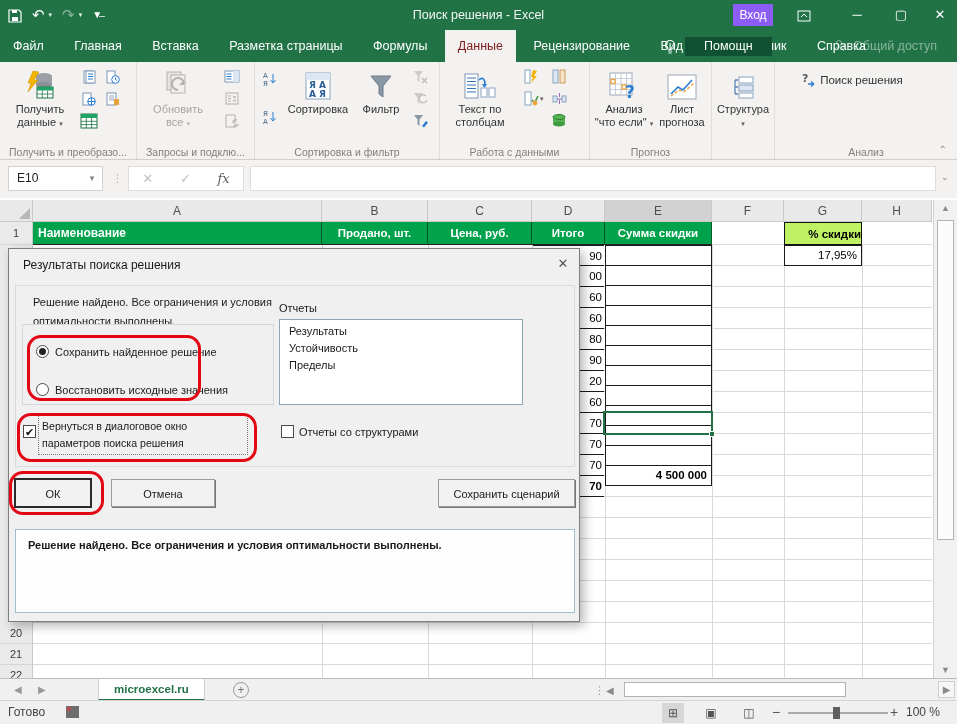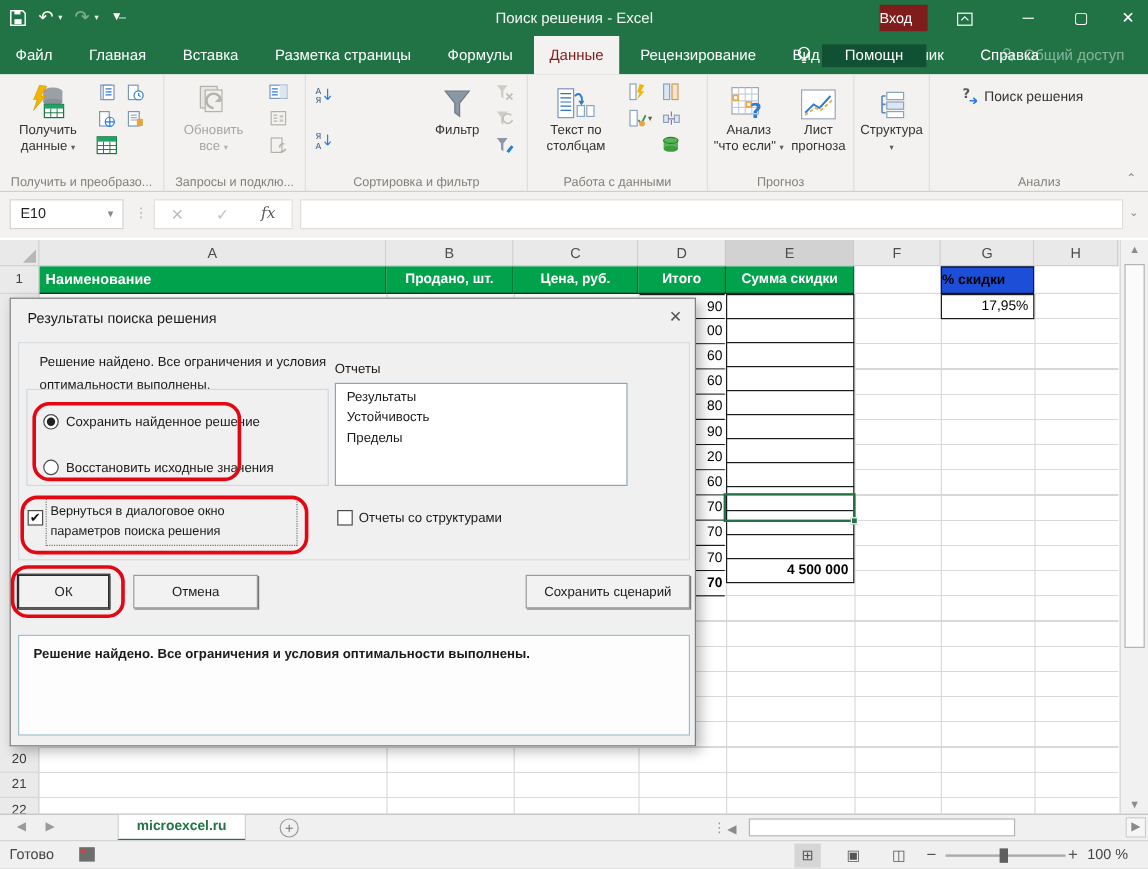--- a/index.html
+++ b/index.html
@@ -9,22 +9,22 @@
   .a{position:absolute;}
 
   
   .titlebar{left:0;top:0;width:957px;height:30px;background:#217346;color:#fff;}
   .qat{left:8px;top:0;height:30px;display:flex;align-items:center;gap:10px;color:#fff;}
   .qat .gi{font-size:15px;line-height:30px;cursor:pointer;}
   .qat .dim{opacity:.45;}
   .qat .dd{font-size:7px;margin-left:-6px;opacity:.9;}
   .wintitle{left:0;top:0;width:957px;height:30px;text-align:center;line-height:30px;
             font-size:12.5px;color:#f2f7f4;}
-  .signin{left:733px;top:4px;width:40px;height:22px;background:#7f1d1d;color:#fff;
-          font-size:12px;line-height:22px;cursor:pointer;}
+  .signin{left:733px;top:4px;width:40px;height:22px;background:#8b5cf6;color:#fff;
+          font-size:12px;text-align:center;line-height:22px;cursor:pointer;}
   .winbtn{top:0;width:34px;height:30px;color:#fff;text-align:center;line-height:30px;
           font-size:13px;cursor:pointer;}
 
   
   .tabrow{left:0;top:30px;width:957px;height:32px;background:#217346;}
   .tab{display:inline-block;height:32px;line-height:33px;padding:0 13px;color:#fff;
        font-size:12.5px;cursor:pointer;white-space:nowrap;}
   .tab.active{background:#f3f2f0;color:#7f1d1d;}
   .tellme{left:663px;top:5px;height:22px;display:flex;align-items:center;color:#fff;cursor:pointer;}
   .tellme .box{background:#0f5132;padding:2px 19px 3px;font-size:12.5px;margin-left:8px;}
@@ -71,21 +71,21 @@
   .rowhdrcol{left:0;top:222px;width:33px;height:456px;background:#eaeaea;border-right:1px solid #c9c9c9;}
   .rownum{position:absolute;left:0;width:32px;height:21px;font-size:11px;color:#3c3c3c;
           text-align:center;line-height:21px;border-bottom:1px solid #d6d6d6;cursor:pointer;}
   .gridlines{left:33px;top:245px;width:899px;height:433px;
      background:repeating-linear-gradient(to bottom,#fff 0 20px,#d9d9d9 20px 21px);}
   .vline{position:absolute;top:222px;width:1px;height:456px;background:#d9d9d9;}
 
   .r1{position:absolute;top:222px;height:23px;font-size:11.5px;line-height:22px;cursor:cell;}
   .r1.green{background:#00a24c;color:#fff;font-weight:bold;border-right:1px solid rgba(0,0,0,.45);
             border-bottom:1px solid #222;text-align:center;}
-  .r1.yellow{background:#1d4ed8;color:#000;font-weight:bold;border:1px solid #111;text-align:left;}
+  .r1.yellow{background:#bef264;color:#000;font-weight:bold;border:1px solid #111;text-align:right;}
   .r1.plain{background:#fff;border-bottom:1px solid #d9d9d9;}
 
   .etable{left:605px;top:245px;width:107px;}
   .ecell{height:21px;border:1px solid #1a1a1a;margin-top:-1px;background:#fff;cursor:cell;
          font-size:11.5px;line-height:19px;text-align:right;padding-right:4px;}
   .ecell:first-child{margin-top:0;}
   .ecell.total{font-weight:bold;}
   .dtable{left:533px;top:245px;width:71px;}
   .dcell{height:21px;border-bottom:1px solid #1a1a1a;margin-top:0;background:#fff;cursor:cell;
          font-size:11.5px;line-height:20px;text-align:right;padding-right:2px;color:#000;}
@@ -331,20 +331,31 @@
             <path d="M11 3v9M11 12l-2.5-3M11 12l2.5-3" stroke="#2b7cd3" fill="none"></path>
           </svg>
       </span>
       <span class="smic" style="left:6px;top:46px">
         <svg class="icon-svg" width="16" height="16" viewBox="0 0 16 16">
             <text x="1" y="7" font-size="7" fill="#3b5b80" font-family="DejaVu Sans">Я</text>
             <text x="1" y="15" font-size="7" fill="#3b5b80" font-family="DejaVu Sans">А</text>
             <path d="M11 3v9M11 12l-2.5-3M11 12l2.5-3" stroke="#2b7cd3" fill="none"></path>
           </svg>
       </span>
+      <div class="bigbtn" style="left:30px;width:66px">
+        <div class="ic">
+          <svg class="icon-svg" width="26" height="28" viewBox="0 0 26 28">
+              <rect x="1" y="1" width="24" height="26" fill="#fff" stroke="#8aa4be"></rect>
+              <rect x="1" y="1" width="24" height="7" fill="#dce7f3"></rect>
+              <text x="4" y="16" font-size="9" fill="#2b5e94" font-family="DejaVu Sans" font-weight="bold">Я А</text>
+              <text x="4" y="25" font-size="9" fill="#2b5e94" font-family="DejaVu Sans" font-weight="bold">А Я</text>
+            </svg>
+        </div>
+        <span>Сортировка</span>
+      </div>
       <div class="bigbtn" style="left:100px;width:52px">
         <div class="ic">
           <svg class="icon-svg" width="26" height="26" viewBox="0 0 26 26">
               <path d="M3 2h20l-8 10v11l-4-3v-8z" fill="#8a97a5" stroke="#6d7a88"></path>
             </svg>
         </div>
         <span>Фильтр</span>
       </div>
       <span class="smic gray" style="left:156px;top:6px">
         <svg class="icon-svg" width="15" height="14" viewBox="0 0 15 14">

